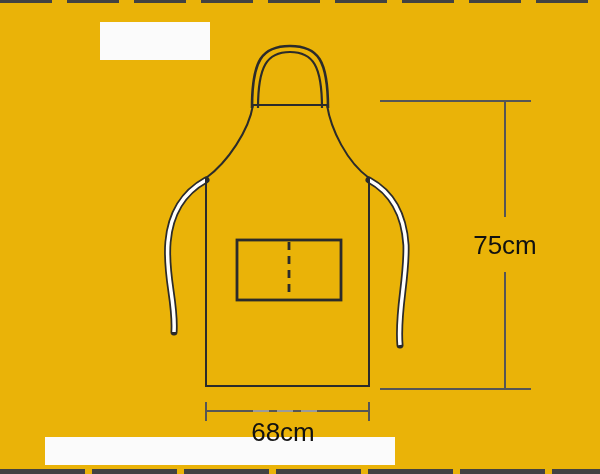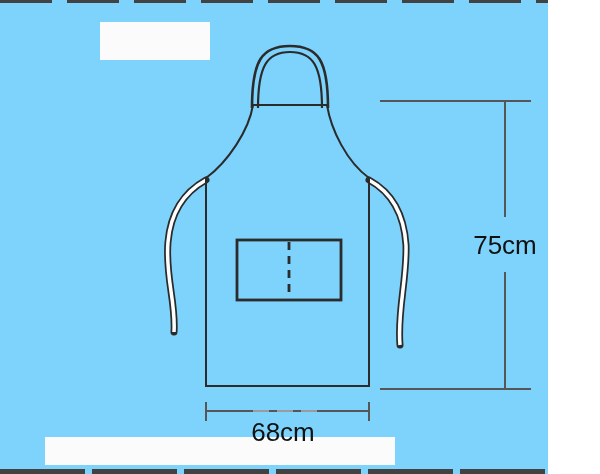--- a/index.html
+++ b/index.html
@@ -3,23 +3,23 @@
 <meta charset="utf-8">
 <style>
   html, body {
     margin: 0;
     padding: 0;
     background: #ffffff;
     font-family: "Liberation Sans", sans-serif;
   }
   .stage {
     position: relative;
-    width: 548px;
+    width: 600px;
     height: 474px;
-    background: #7dd3fc;
+    background: #eab308;
     overflow: hidden;
   }
   svg {
     display: block;
   }
   text {
     font-family: "Liberation Sans", "DejaVu Sans", sans-serif;
     font-size: 26px;
   }
 </style>

